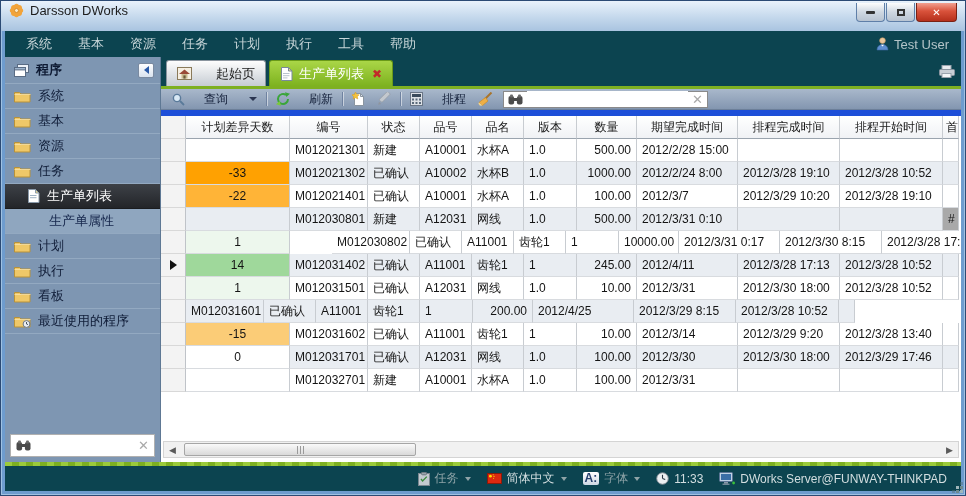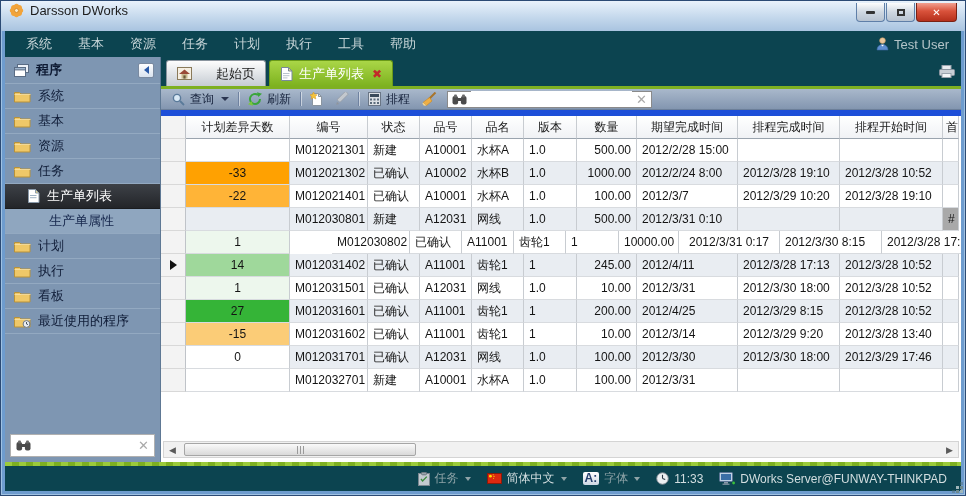--- a/index.html
+++ b/index.html
@@ -46,21 +46,21 @@
   .tabstrip{height:29px;background:#0C4450;display:flex;align-items:stretch;padding:3px 6px 0 5px;}
   .tab{display:flex;align-items:center;gap:6px;padding:0 10px;font-size:13px;border-radius:3px 3px 0 0;margin-right:3px;}
   .tab.inactive{background:linear-gradient(#FDFDFD,#C6CCD3);color:#222;border:1px solid #8A949E;border-bottom:none;gap:24px;}
   .tab.active{background:linear-gradient(#AAD647,#7DB21F);color:#fff;border:1px solid #6A9A18;border-bottom:none;}
   .tab-close{color:#C22A2A;font-weight:bold;font-size:12px;margin-left:2px;}
   .tabstrip-right{margin-left:auto;display:flex;align-items:center;padding-bottom:4px;}
   .greenline{height:3px;background:#7EB021;}
   
   .toolbar{height:21px;background:linear-gradient(#A9B8CB,#8396B0);border-bottom:1px solid #6C7F99;
            display:flex;align-items:center;padding:0 5px;font-size:12px;color:#14203A;}
-  .tbtn{display:flex;align-items:center;gap:5px;padding:0 6px;height:31px;}
+  .tbtn{display:flex;align-items:center;gap:19px;padding:0 6px;height:31px;}
   .tsep{width:1px;height:14px;background:#6F82A0;box-shadow:1px 0 0 rgba(255,255,255,.5);margin:0 3px;}
   .caret-down{width:0;height:0;border-left:4px solid transparent;border-right:4px solid transparent;border-top:4px solid #2A3550;margin-left:2px;}
   .tool-search{width:205px;height:17px;background:#fff;border:1px solid #8A8A8A;display:flex;align-items:center;
                padding:0 4px;gap:4px;margin-left:4px;}
   .tool-search input{flex:1;border:none;outline:none;font-size:12px;min-width:0;}
   
   .gridwrap{flex:1;position:relative;background:#fff;overflow:hidden;}
   .grid{border-top:6px solid #1d4ed8;}
   .tr{display:flex;height:23px;}
   .th,.td{border-right:1px solid #C8CCD1;overflow:hidden;white-space:nowrap;font-size:12px;line-height:22px;padding:0 5px;}
@@ -408,21 +408,21 @@
               </div>
               <div class="tr">
                 <span class="sel"></span>
                 <span class="td" style="flex: 0 0 104px; text-align: center; background: rgb(237, 247, 237);">1</span>
                 <span class="td" style="flex: 0 0 78px; text-align: left; margin-left: 42px;">M012030802</span>
                 <span class="td" style="flex: 0 0 52px; text-align: left;">已确认</span>
                 <span class="td" style="flex: 0 0 52px; text-align: left;">A11001</span>
                 <span class="td" style="flex: 0 0 52px; text-align: left;">齿轮1</span>
                 <span class="td" style="flex: 0 0 53px; text-align: left;">1</span>
                 <span class="td" style="flex: 0 0 60px; text-align: right;">10000.00</span>
-                <span class="td" style="flex: 0 0 101px; text-align: center;">2012/3/31 0:17</span>
+                <span class="td" style="flex: 0 0 101px; text-align: left;">2012/3/31 0:17</span>
                 <span class="td" style="flex: 0 0 102px; text-align: left;">2012/3/30 8:15</span>
                 <span class="td" style="flex: 0 0 103px; text-align: left;">2012/3/28 17:13</span>
                 <span class="td" style="flex: 0 0 16px; text-align: left;"></span>
               </div>
               <div class="tr alt">
                 <span class="sel">
                   <span class="marker"></span>
                 </span>
                 <span class="td" style="flex: 0 0 104px; text-align: center; background: rgb(159, 216, 155);">14</span>
                 <span class="td" style="flex: 0 0 78px; text-align: left;">M012031402</span>
@@ -445,21 +445,20 @@
                 <span class="td" style="flex: 0 0 52px; text-align: left;">网线</span>
                 <span class="td" style="flex: 0 0 53px; text-align: left;">1.0</span>
                 <span class="td" style="flex: 0 0 60px; text-align: right;">10.00</span>
                 <span class="td" style="flex: 0 0 101px; text-align: left;">2012/3/31</span>
                 <span class="td" style="flex: 0 0 102px; text-align: left;">2012/3/30 18:00</span>
                 <span class="td" style="flex: 0 0 103px; text-align: left;">2012/3/28 10:52</span>
                 <span class="td" style="flex: 0 0 16px; text-align: left;"></span>
               </div>
               <div class="tr alt">
                 <span class="sel"></span>
-                <span class="td" style="flex: 0 0 104px; text-align: center; background: rgb(53, 180, 55);">27</span>
                 <span class="td" style="flex: 0 0 78px; text-align: left;">M012031601</span>
                 <span class="td" style="flex: 0 0 52px; text-align: left;">已确认</span>
                 <span class="td" style="flex: 0 0 52px; text-align: left;">A11001</span>
                 <span class="td" style="flex: 0 0 52px; text-align: left;">齿轮1</span>
                 <span class="td" style="flex: 0 0 53px; text-align: left;">1</span>
                 <span class="td" style="flex: 0 0 60px; text-align: right;">200.00</span>
                 <span class="td" style="flex: 0 0 101px; text-align: left;">2012/4/25</span>
                 <span class="td" style="flex: 0 0 102px; text-align: left;">2012/3/29 8:15</span>
                 <span class="td" style="flex: 0 0 103px; text-align: left;">2012/3/28 10:52</span>
                 <span class="td" style="flex: 0 0 16px; text-align: left;"></span>

